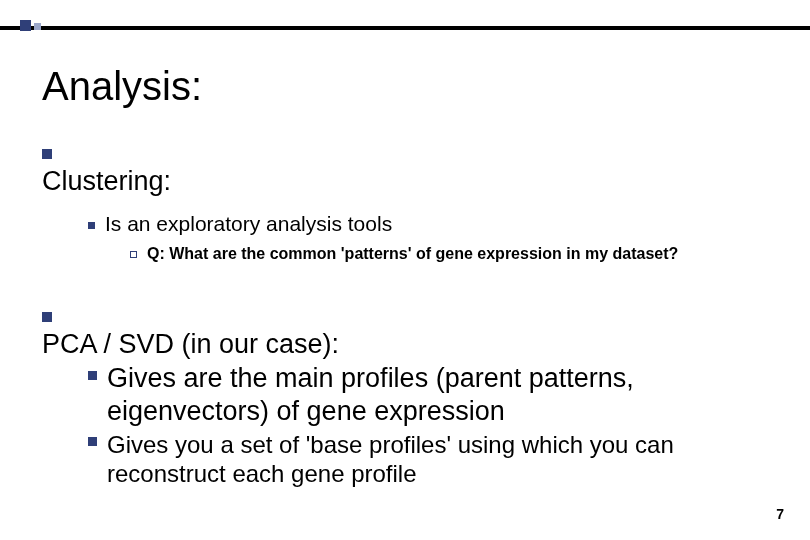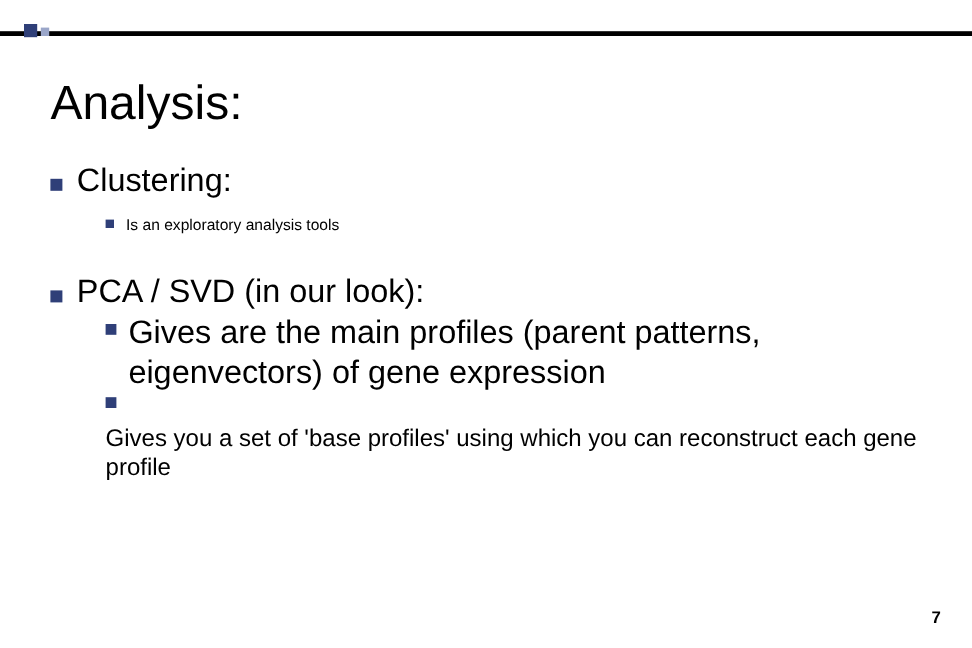--- a/index.html
+++ b/index.html
@@ -49,24 +49,25 @@
     left: 42px;
     right: 42px;
   }
   .lvl1 {
     margin-left: 0;
     margin-bottom: 14px;
   }
   .lvl1-head {
     font-size: 27px;
     margin-bottom: 14px;
+    flex-direction: column;
   }
   .lvl2 {
     margin-left: 46px;
-    font-size: 13px;
+    font-size: 21px;
     line-height: 1.25;
     margin-bottom: 4px;
   }
   .lvl3 {
     margin-left: 88px;
     font-size: 16px;
     font-weight: bold;
     line-height: 1.4;
     margin-top: 6px;
     margin-bottom: 6px;
@@ -124,34 +125,38 @@
 
   <div class="lvl1">
     <div class="row lvl1-head">
       <span class="mark"><span class="bullet-sq"></span></span>
       <span class="txt">Clustering:</span>
     </div>
     <div class="row lvl2">
       <span class="mark"><span class="bullet-sq-sm"></span></span>
       <span class="txt">Is an exploratory analysis tools</span>
     </div>
+    <div class="row lvl3">
+      <span class="mark"><span class="bullet-hollow"></span></span>
+      <span class="txt">Q: What are the common 'patterns' of gene expression in my dataset?</span>
+    </div>
   </div>
 
   <div class="spacer"></div>
 
   <div class="lvl1">
     <div class="row lvl1-head" style="margin-bottom:2px;">
       <span class="mark"><span class="bullet-sq"></span></span>
-      <span class="txt">PCA / SVD (in our look):</span>
+      <span class="txt">PCA / SVD (in our case):</span>
     </div>
     <div class="row" style="margin-left:46px; font-size:27px; line-height:1.22; margin-bottom:2px;">
       <span class="mark"><span class="bullet-sq-sm" style="width:9px;height:9px;vertical-align:7px;"></span></span>
       <span class="txt">Gives are the main profiles (parent patterns, eigenvectors) of gene expression</span>
     </div>
-    <div class="row" style="margin-left:46px; font-size:20px; line-height:1.22;flex-direction:column;">
+    <div class="row" style="margin-left:46px; font-size:24px; line-height:1.22;">
       <span class="mark"><span class="bullet-sq-sm" style="width:9px;height:9px;vertical-align:7px;"></span></span>
       <span class="txt">Gives you a set of 'base profiles' using which you can reconstruct each gene profile</span>
     </div>
   </div>
 
 </div>
 
 <div class="pagenum">7</div>
 
 </body></html>

